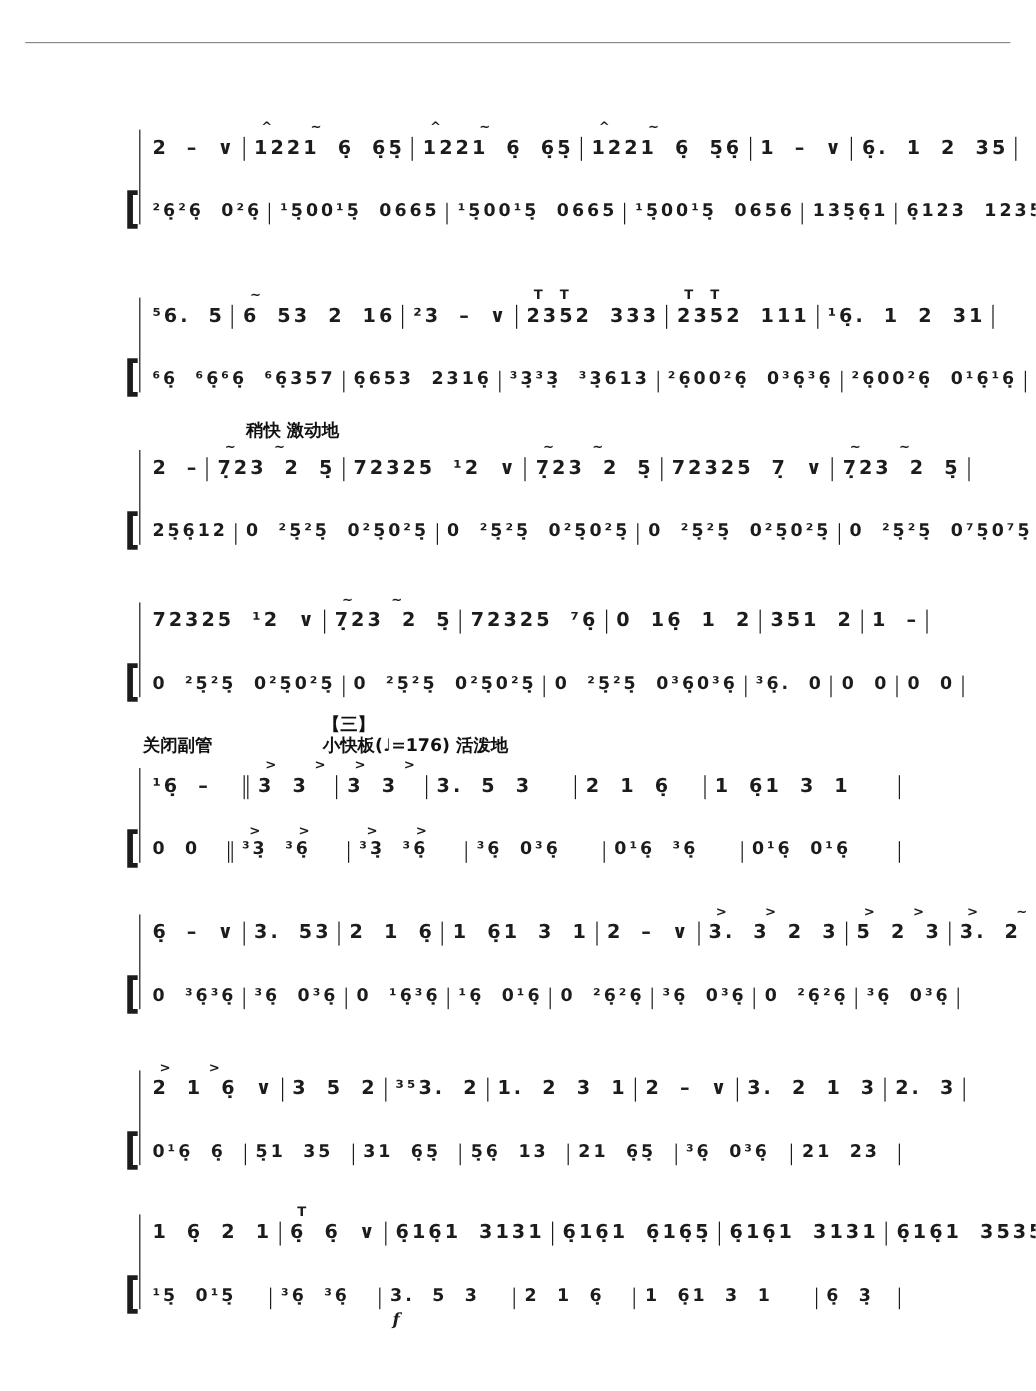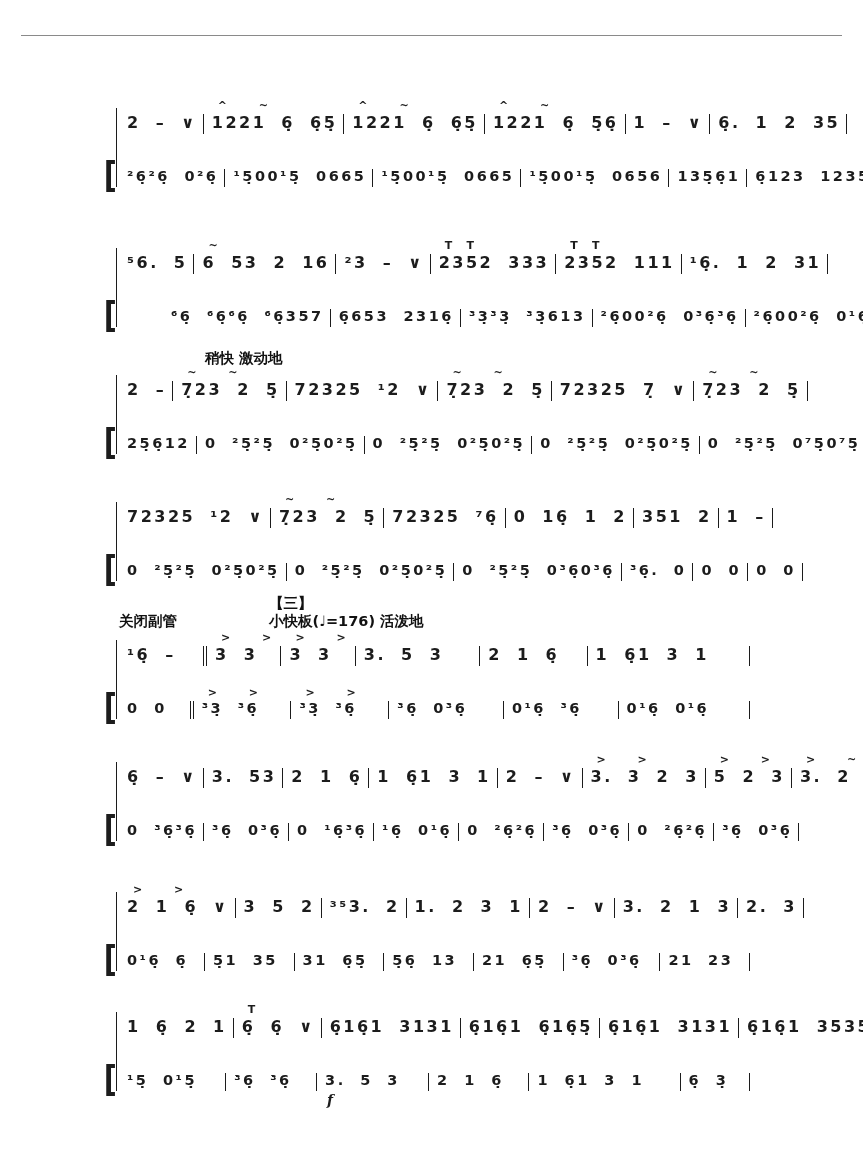--- a/index.html
+++ b/index.html
@@ -101,21 +101,21 @@
           <div class="measure" style="flex-grow: 8;">
             <div class="mtext">2352 111</div>
             <div class="marks">TT</div>
           </div>
           <div class="measure" style="flex-grow: 10;">
             <div class="mtext">¹6̣. 1 2 31</div>
           </div>
         </div>
         <div class="row accomp">
           <div class="brace">[</div>
-          <div class="measure" style="flex-grow: 13; margin-left: 44px;">
+          <div class="measure" style="flex-grow: 13;">
             <div class="mtext">⁶6̣ ⁶6̣⁶6̣ ⁶6̣357</div>
           </div>
           <div class="measure" style="flex-grow: 9;">
             <div class="mtext">6̣653 2316̣</div>
           </div>
           <div class="measure" style="flex-grow: 10;">
             <div class="mtext">³3̣³3̣ ³3̣613</div>
           </div>
           <div class="measure" style="flex-grow: 12;">
             <div class="mtext">²6̣00²6̣ 0³6̣³6̣</div>

